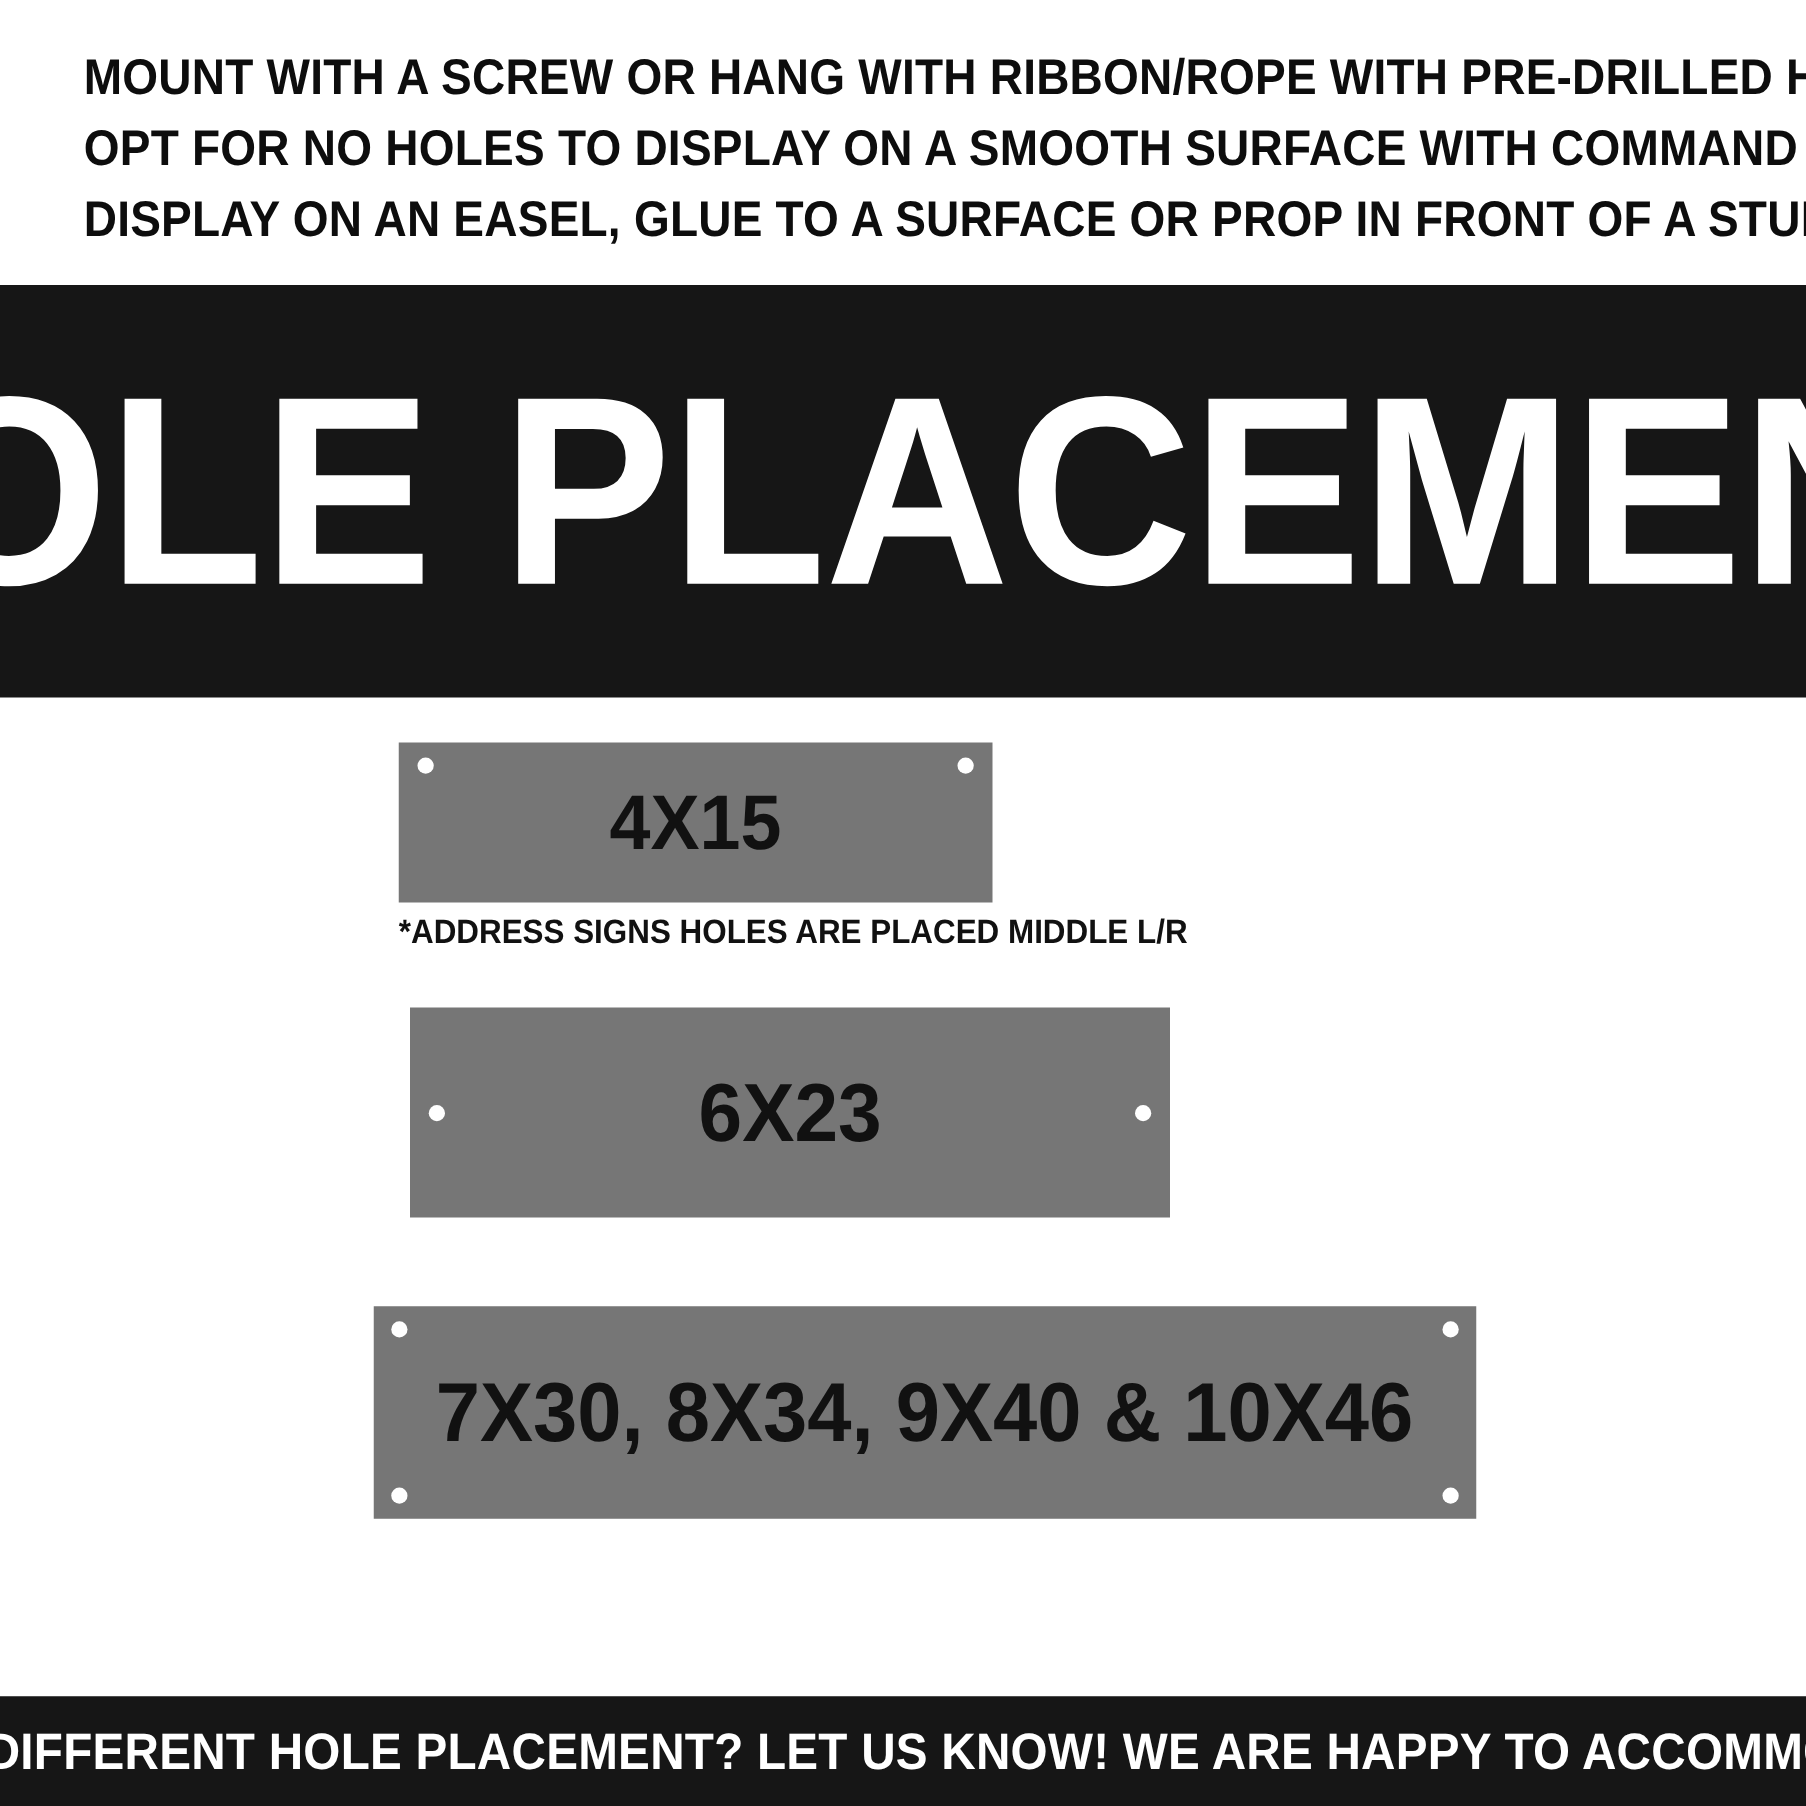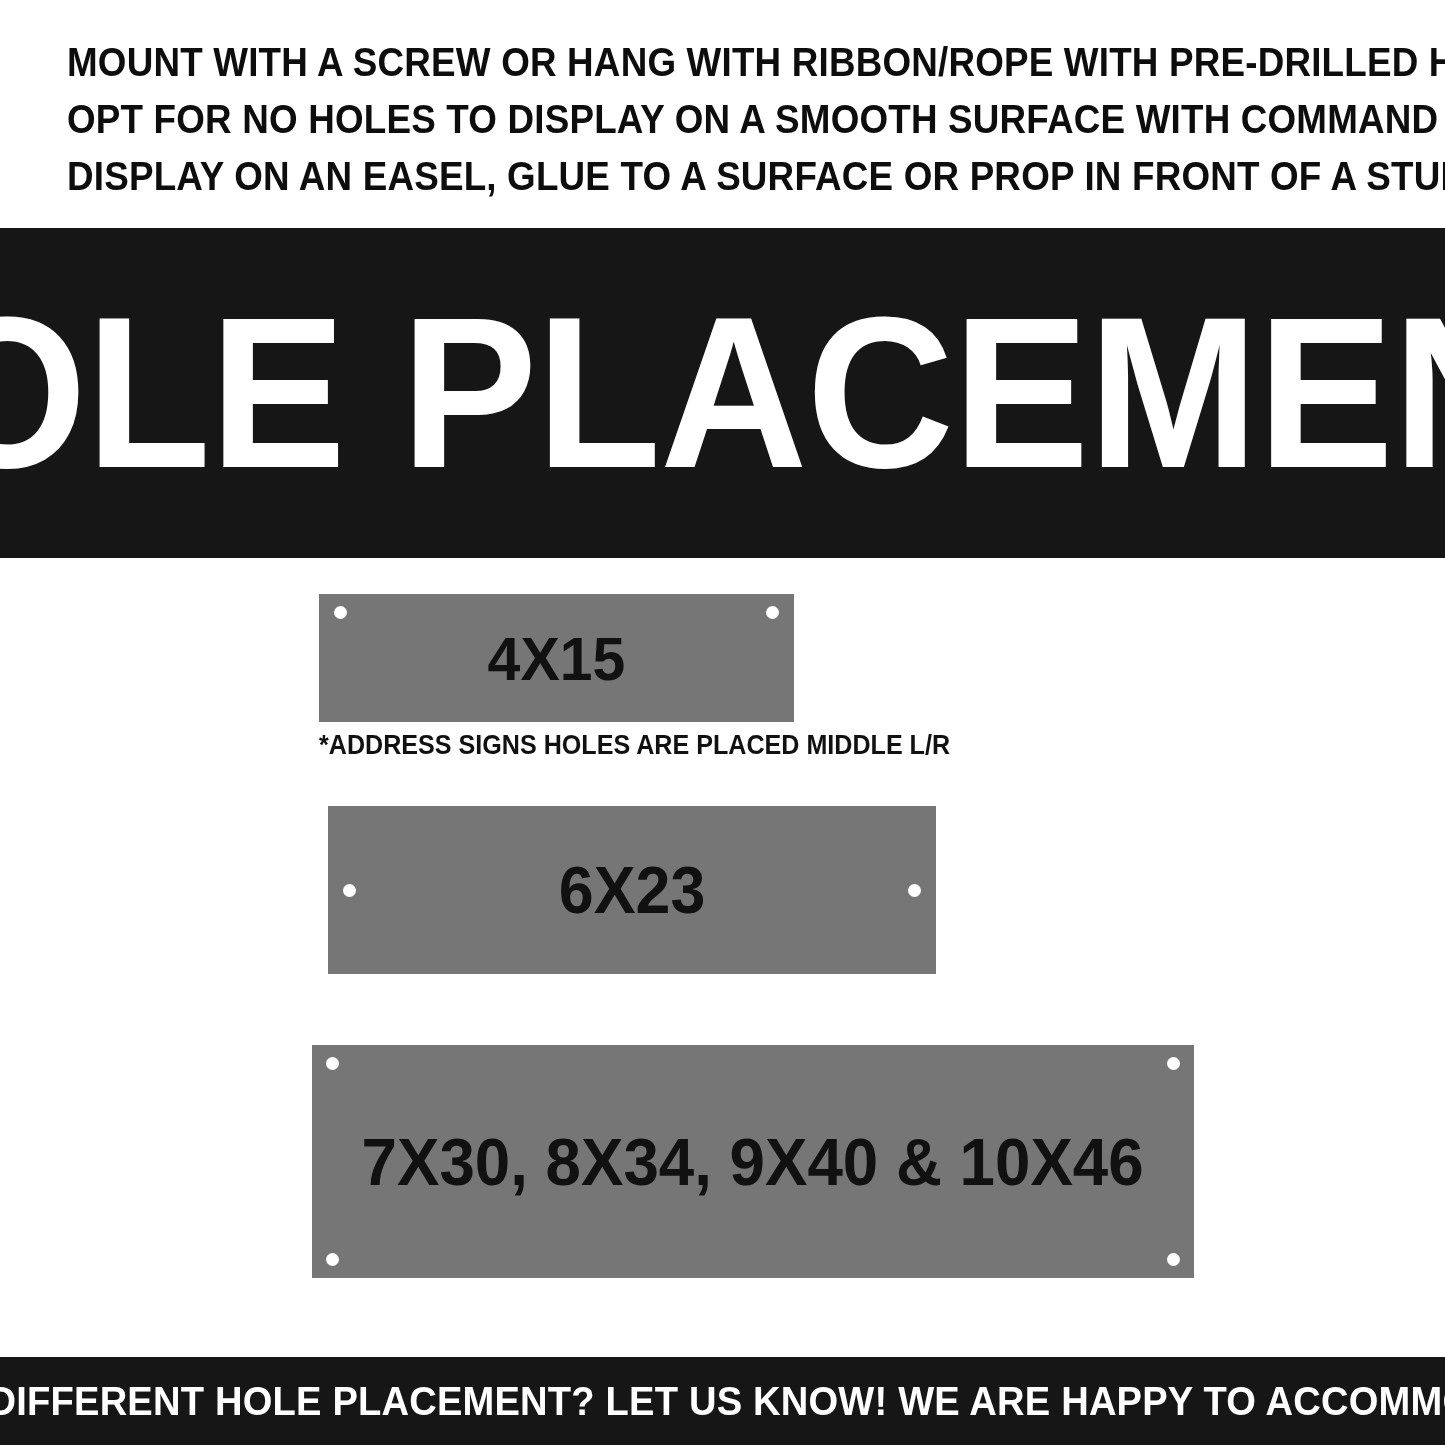--- a/index.html
+++ b/index.html
@@ -126,24 +126,24 @@
     top: 248px;
     width: 608px;
     height: 168px;
   }
   #sign-6x23 .label { font-size: 66px; }
   #sign-6x23 .h-ml { left: 15px; top: 50%; margin-top: -6px; }
   #sign-6x23 .h-mr { right: 15px; top: 50%; margin-top: -6px; }
 
   
   #sign-large {
-    left: 312px;
+    left: 299px;
     top: 487px;
     width: 882px;
-    height: 233px;
+    height: 170px;
   }
   #sign-large .label { font-size: 67px; }
   #sign-large .h-tl { left: 14px; top: 12px; }
   #sign-large .h-tr { right: 14px; top: 12px; }
   #sign-large .h-bl { left: 14px; bottom: 12px; }
   #sign-large .h-br { right: 14px; bottom: 12px; }
 
   
   .bottom-banner {
     background: #161616;

